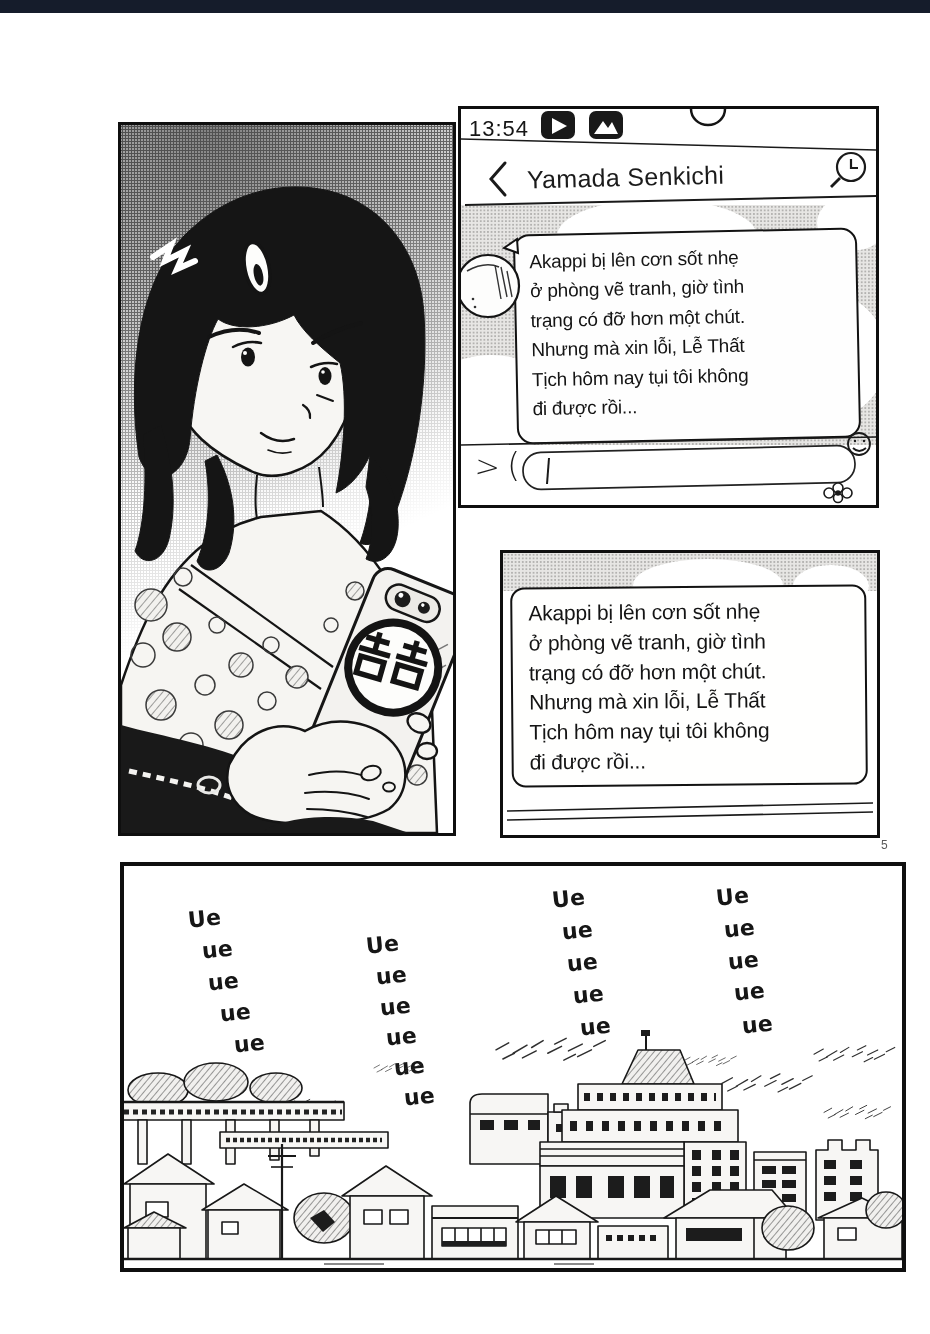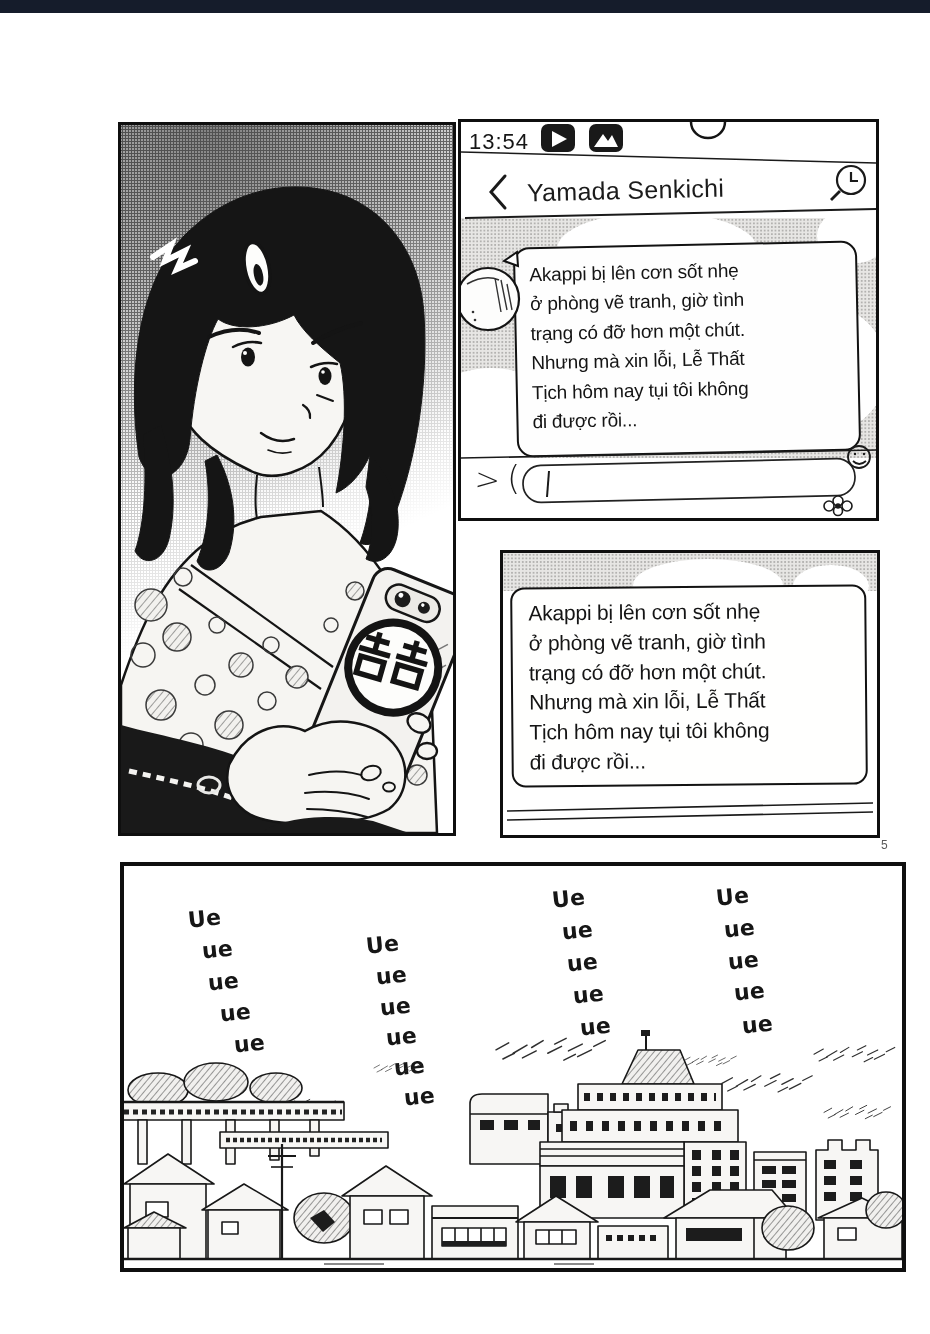--- a/index.html
+++ b/index.html
@@ -1,20 +1,20 @@
 <!DOCTYPE html>
 <html><head>
 <meta charset="utf-8">
 <style>
   html,body{margin:0;padding:0;width:930px;height:1334px;overflow:hidden;background:#ffffff;}
   body{font-family:"Liberation Sans",sans-serif;position:relative;color:#141414;}
   .topbar{position:absolute;left:0;top:0;width:930px;height:13px;background:#151c2b;}
   .panel{position:absolute;background:#fff;border:3px solid #0f0f0f;box-sizing:border-box;overflow:hidden;}
   #panel-girl{left:118px;top:122px;width:338px;height:714px;}
-  #panel-phone{left:458px;top:119px;width:421px;height:402px;}
+  #panel-phone{left:458px;top:106px;width:421px;height:402px;}
   #panel-zoom{left:500px;top:550px;width:380px;height:288px;}
   #panel-city{left:120px;top:862px;width:786px;height:410px;border-width:4px;}
   .abs{position:absolute;}
   
   .tone{background-color:#e7e6e4;background-image:radial-gradient(#b3b2b0 0.8px, transparent 0.95px);background-size:3.6px 3.6px;}
   .cloud{position:absolute;background:#fff;border-radius:50%;}
   
   .stipple{position:absolute;inset:0;background-image:radial-gradient(#4e4e4e 1px, transparent 1.15px);background-size:3px 3px;
     -webkit-mask-image:linear-gradient(155deg,#000 0%,rgba(0,0,0,.8) 22%,rgba(0,0,0,.35) 42%,transparent 62%);
     mask-image:linear-gradient(155deg,#000 0%,rgba(0,0,0,.8) 22%,rgba(0,0,0,.35) 42%,transparent 62%);}

